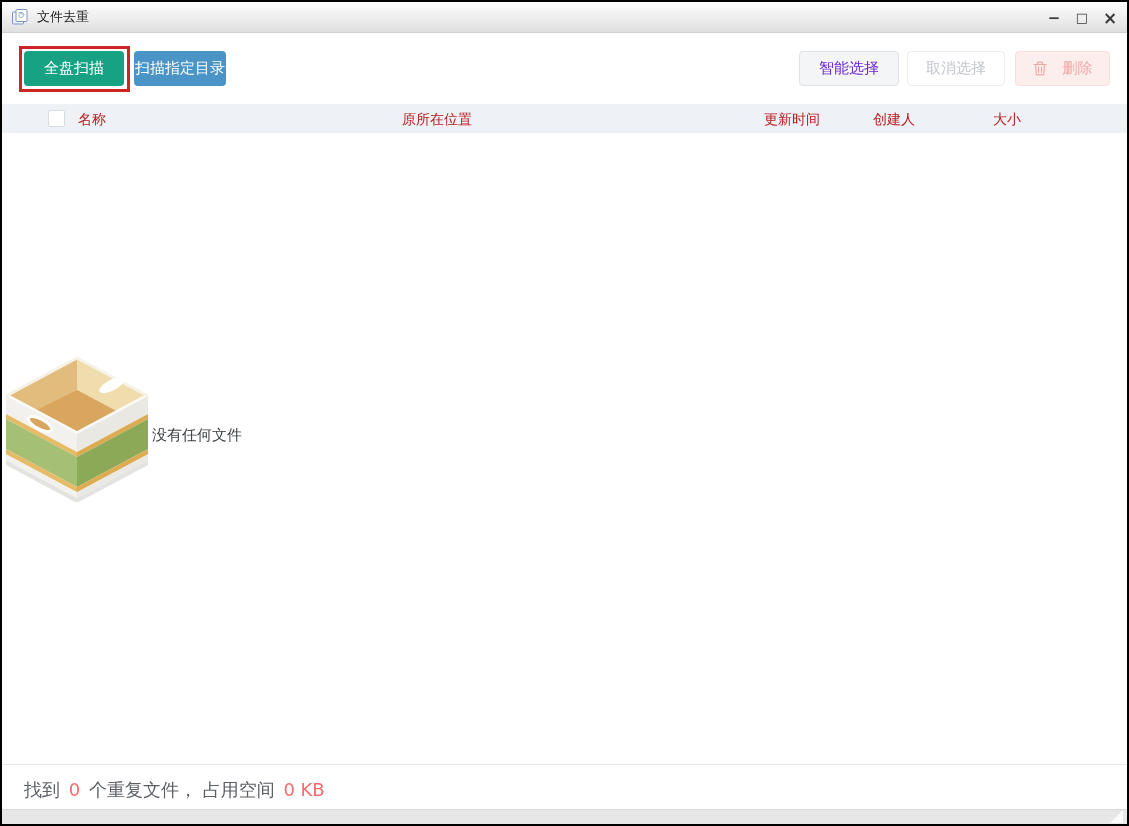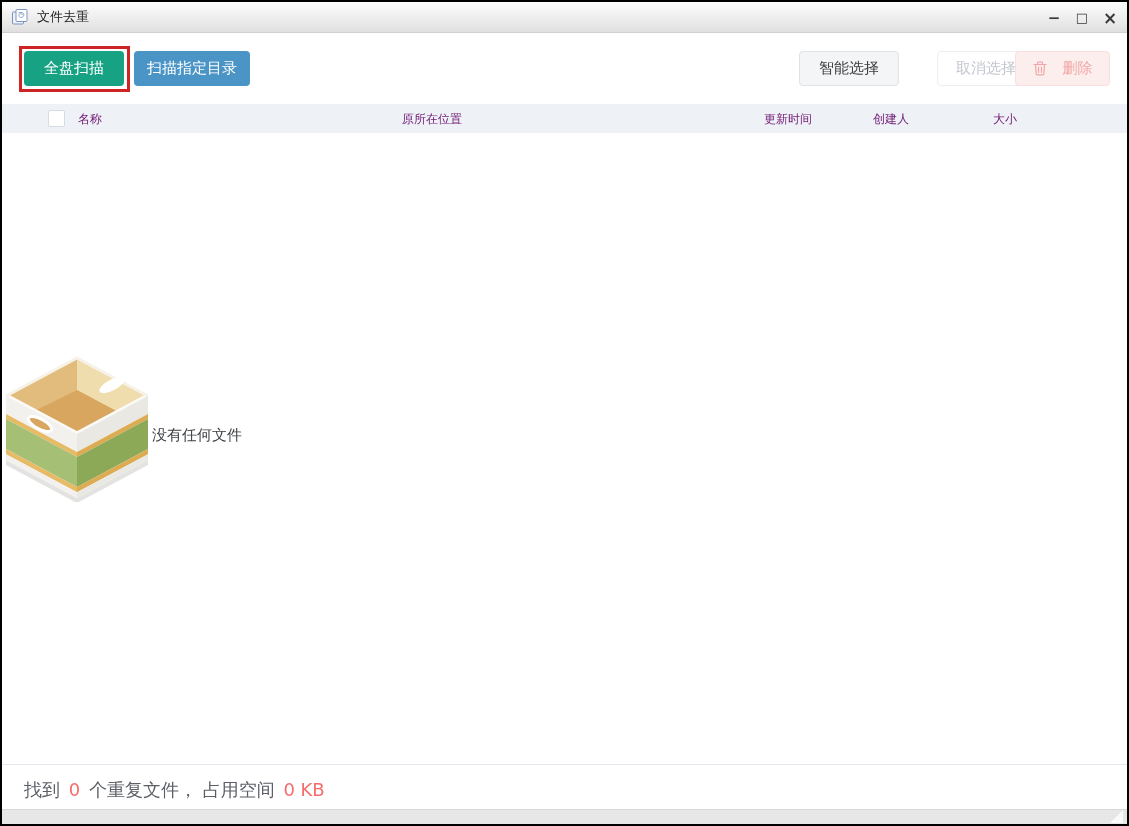--- a/index.html
+++ b/index.html
@@ -65,32 +65,31 @@
   }
   .annotation-red {
     position: absolute;
     left: 17px; top: 12px;
     width: 111px; height: 46px;
     border: 3px solid #cf2424;
     pointer-events: none;
     z-index: 5;
   }
   .btn-scan-dir {
-    left: 132px; top: 17px; width: 116px;
+    left: 132px; top: 17px; width: 92px;
     background: #4a94c6; color: #ffffff;
   }
   .btn-smart {
     left: 797px; top: 17px; width: 100px;
-    background: #f4f5f7; border-color: #dfe2e6; color: #404040;
+    background: #f4f5f7; border-color: #dfe2e6; color: #6d28d9;
   }
   .btn-cancel {
     left: 905px; top: 17px; width: 98px;
     background: #ffffff; border-color: #ebeef2; color: #c3c7ce;
     cursor: not-allowed;
-    margin-left: 30px;
   }
   .btn-delete {
     left: 1013px; top: 17px; width: 95px;
     background: #fdeeee; border-color: #fbdede; color: #f2a6a6;
     cursor: not-allowed;
     gap: 16px;
   }
   .trash-icon { width: 14px; height: 15px; display: inline-block; }
   
   .table-header {
@@ -104,22 +103,22 @@
     left: 46px; top: 6px;
     width: 17px; height: 17px;
     background: #ffffff;
     border: 1px solid #d7dbe2;
     border-radius: 2px;
     cursor: pointer;
   }
   .th-label {
     position: absolute;
     top: 7px;
-    font-size: 12px;
-    color: #701a75;
+    font-size: 14px;
+    color: #b91c1c;
   }
   .col-name     { left: 76px; }
   .col-location { left: 400px; }
   .col-updated  { left: 762px; }
   .col-creator  { left: 871px; }
   .col-size     { left: 982px; margin-left: 9px; }
   
   .empty-state {
     position: absolute;
     top: 352px;

